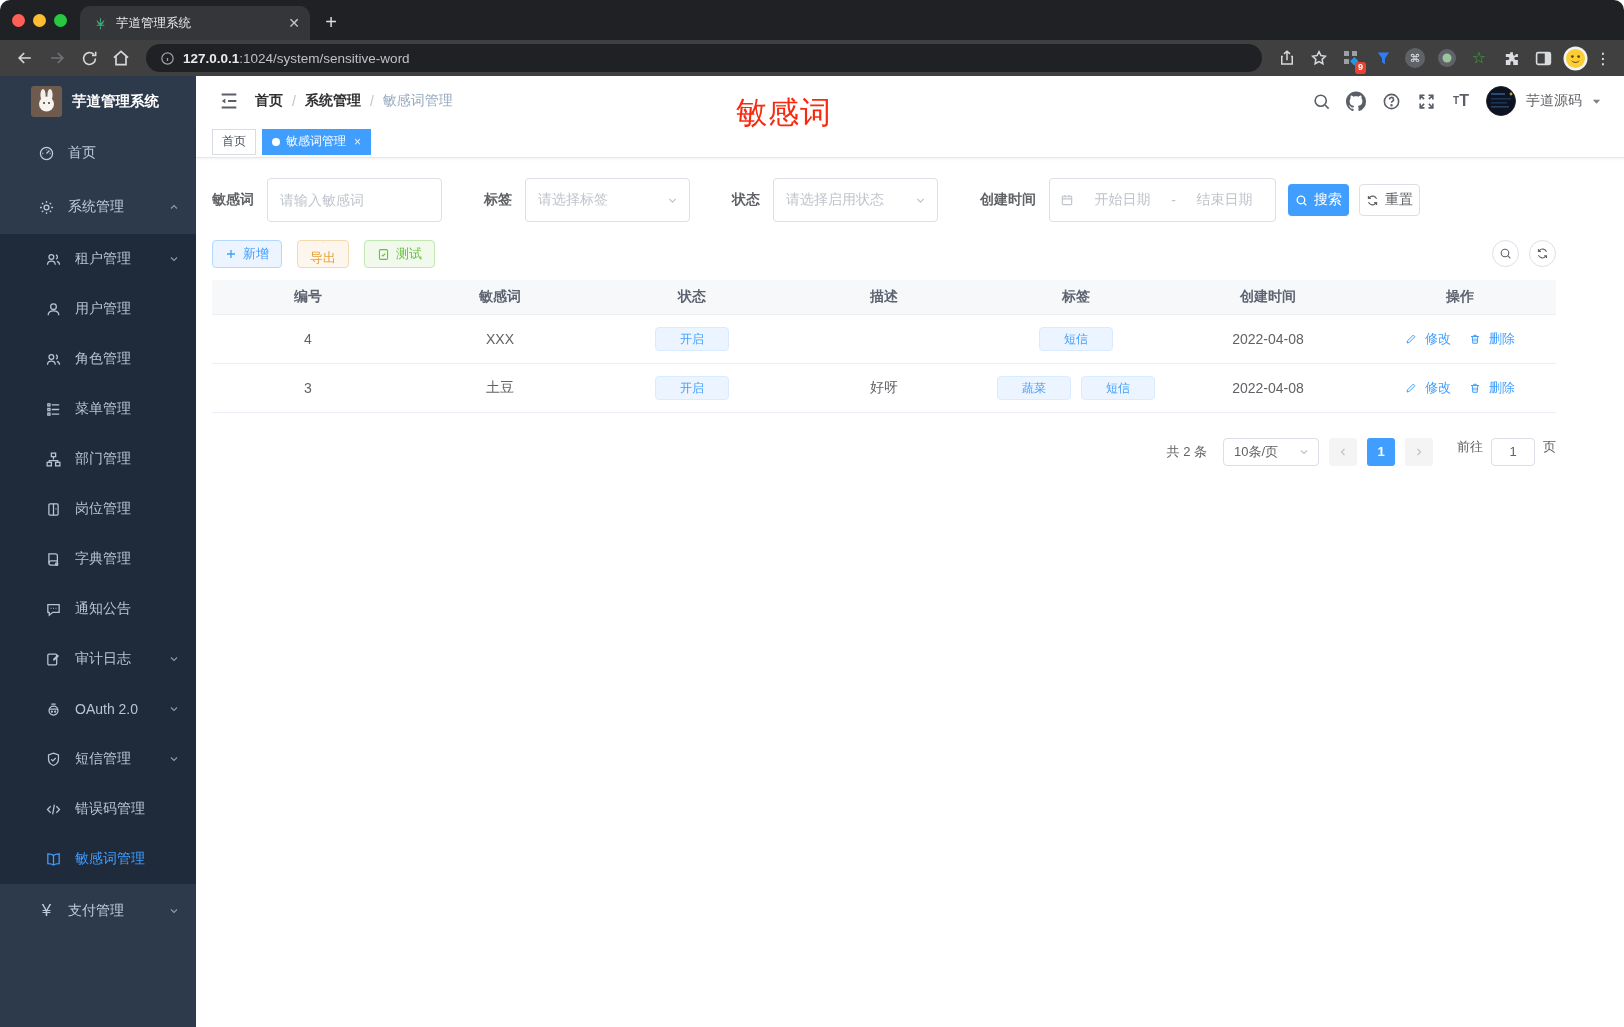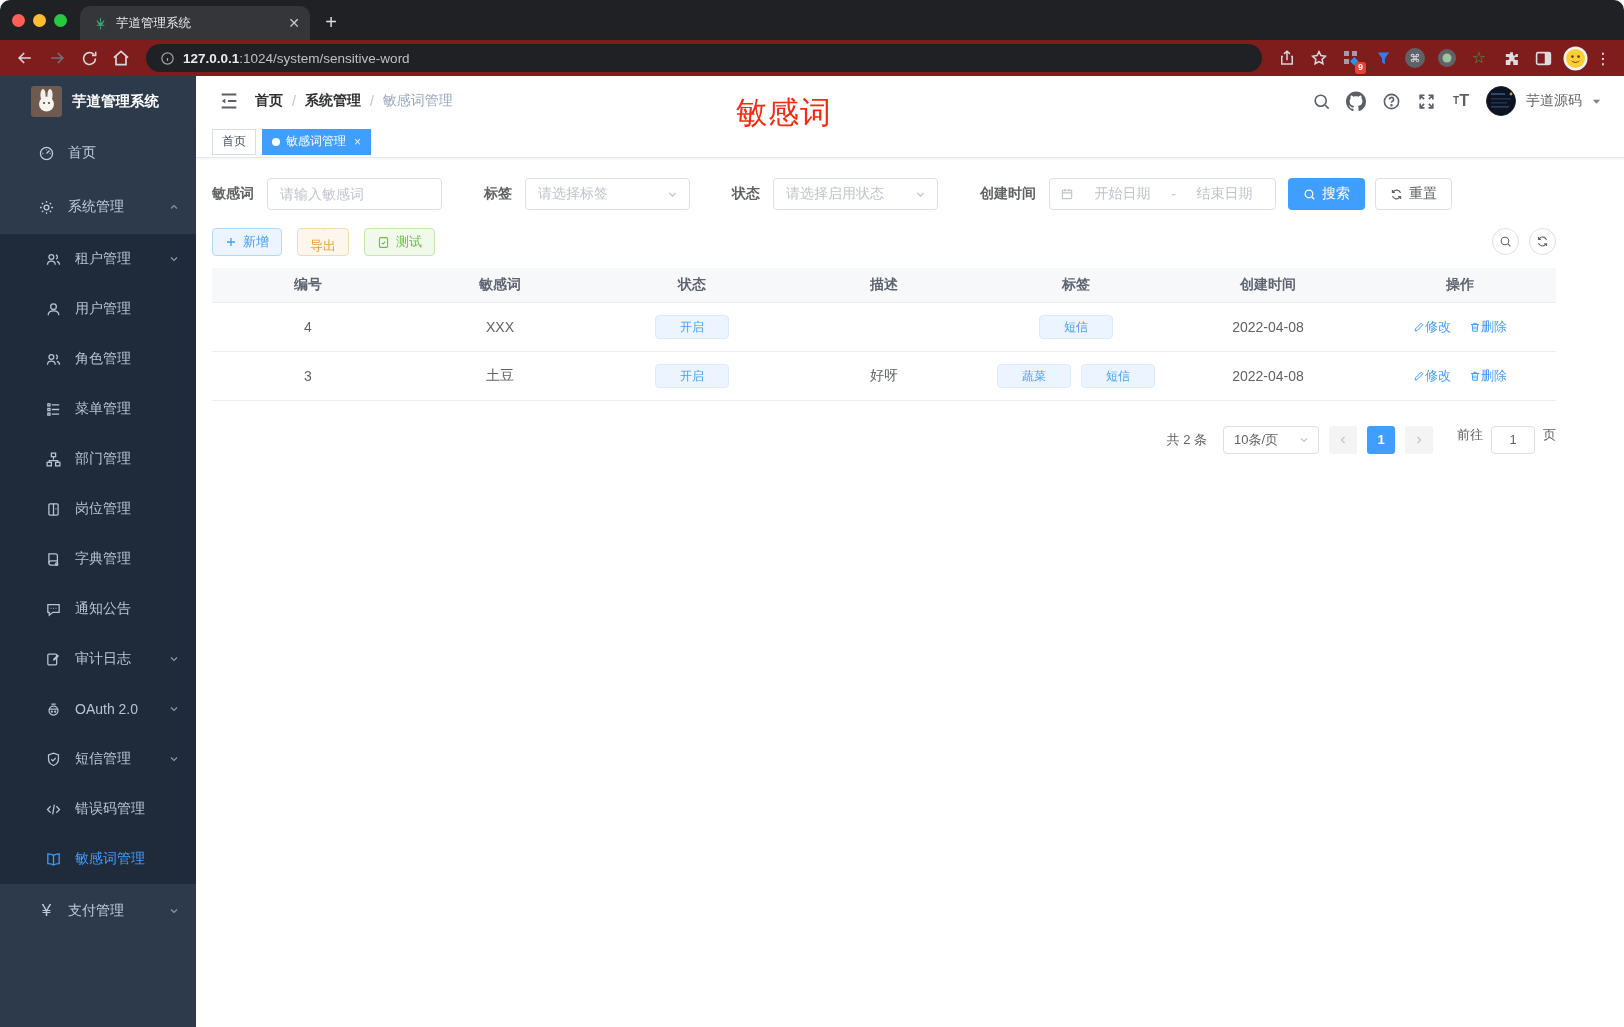--- a/index.html
+++ b/index.html
@@ -9,21 +9,21 @@
 
   
   .tabstrip { height:40px; background:#202124; border-radius:10px 10px 0 0; position:relative; display:flex; align-items:flex-end; }
   .lights { position:absolute; left:12px; top:14px; display:flex; gap:8px; }
   .light { width:13px; height:13px; border-radius:50%; }
   .light.red{background:#ff5f57}.light.yellow{background:#febc2e}.light.green{background:#28c840}
   .tab { margin-left:80px; width:230px; height:34px; background:#35363a; border-radius:10px 10px 0 0; display:flex; align-items:center; gap:8px; padding:0 10px 0 13px; }
   .tab-title { flex:1; color:#e8eaed; font-size:12.5px; white-space:nowrap; overflow:hidden; }
   .tab-close { color:#c3c7cb; font-size:14px; line-height:1; cursor:pointer; }
   .newtab { width:30px; height:30px; margin:0 0 3px 6px; display:flex; align-items:center; justify-content:center; color:#dadce0; font-size:20px; font-weight:300; }
-  .toolbar { height:36px; background:#7f1d1d; display:flex; align-items:center; padding:0 10px; gap:2px; }
+  .toolbar { height:36px; background:#404040; display:flex; align-items:center; padding:0 10px; gap:2px; }
   .nav-ic { width:30px; height:30px; display:flex; align-items:center; justify-content:center; }
   .urlbar { flex:1; height:28px; background:#202124; border-radius:14px; margin:0 8px; display:flex; align-items:center; gap:8px; padding:0 14px; overflow:hidden; }
   .url-host { color:#e8eaed; font-size:13.5px; font-weight:bold; }
   .url-rest { color:#bdc1c6; font-size:13.5px; }
   .ext { width:30px; height:30px; display:flex; align-items:center; justify-content:center; position:relative; }
   .ext-badge { position:absolute; right:0px; bottom:-1px; background:#e94235; color:#fff; font-size:9px; font-weight:bold; border-radius:3px; padding:1px 3px; line-height:1.1; }
   .extc { width:20px; height:20px; border-radius:50%; background:#5f6368; color:#dfe1e5; font-size:11px; display:flex; align-items:center; justify-content:center; }
   .gstar { color:#3fa33f; font-size:16px; line-height:1; }
   .menu-dots { color:#e8eaed; font-size:16px; width:22px; text-align:center; }
 
@@ -67,46 +67,46 @@
   .tagv.active { background:#409eff; border-color:#409eff; color:#fff; }
   .tagv .dot { width:8px; height:8px; border-radius:50%; background:#fff; }
   .tagv .x { font-size:12px; color:#e8f2ff; margin-left:2px; }
 
   .content { padding:20px 68px 0 16px; }
 
   
   .fform { display:flex; align-items:center; }
   .fgroup { display:flex; align-items:center; margin-right:42px; }
   .flabel { font-size:14px; color:#606266; font-weight:bold; margin-right:13px; white-space:nowrap; }
-  .ctrl { height:32px; border:1px solid #dcdfe6; border-radius:4px; background:#fff; font-size:14px; display:flex; align-items:center; }
+  .ctrl { height:44px; border:1px solid #dcdfe6; border-radius:4px; background:#fff; font-size:14px; display:flex; align-items:center; }
   input.ctrl { padding:0 12px; width:175px; color:#606266; outline:none; font-family:inherit; }
   input.ctrl::placeholder { color:#bfc4cc; }
   .sel { width:165px; padding:0 10px 0 12px; justify-content:space-between; color:#bfc4cc; cursor:pointer; }
   .daterange { width:227px; padding:0 10px; gap:8px; color:#bfc4cc; cursor:pointer; }
   .daterange .ph { flex:1; text-align:center; white-space:nowrap;font-family:Liberation Mono, monospace; }
-  .btn { height:32px; border-radius:4px; display:inline-flex; align-items:center; gap:6px; font-size:14px; padding:0 14px; cursor:pointer; border:1px solid transparent; }
+  .btn { height:32px; border-radius:4px; display:inline-flex; align-items:center; gap:6px; font-size:14px; padding:0 6px; cursor:pointer; border:1px solid transparent; }
   .btn-primary { background:#409eff; color:#fff; }
   .btn-plain { background:#fff; border-color:#dcdfe6; color:#606266; margin-left:10px; }
 
   
   .actionrow { display:flex; margin-top:18px; }
   .sbtn { height:28px; border-radius:4px; font-size:13px; display:inline-flex; align-items:center; gap:6px; padding:0 12px; margin-right:15px; cursor:pointer; }
   .sbtn.blue { background:#ecf5ff; border:1px solid #b3d8ff; color:#409eff; }
   .sbtn.yellow { background:#fdf6ec; border:1px solid #f5dab1; color:#e6a23c;flex-direction:column; }
   .sbtn.green { background:#f0f9eb; border:1px solid #c2e7b0; color:#67c23a; }
   .roundbtns { margin-left:auto; display:flex; gap:10px; }
   .rbtn { width:27px; height:27px; border-radius:50%; border:1px solid #dcdfe6; background:#fff; color:#606266; display:flex; align-items:center; justify-content:center; cursor:pointer; }
 
   
   table.grid { width:100%; border-collapse:collapse; table-layout:fixed; margin-top:12px; }
   .grid th { height:34px; background:#f7f8fa; color:#5d6370; font-size:14px; font-weight:bold; text-align:center; border-bottom:1px solid #ebeef5; }
   .grid td { height:49px; text-align:center; font-size:14px; color:#606266; border-bottom:1px solid #ebeef5; }
   .pill { display:inline-block; height:24px; line-height:22px; padding:0 24px; font-size:12px; color:#409eff; background:#ecf5ff; border:1px solid #d9ecff; border-radius:4px; }
   .pill + .pill { margin-left:10px; }
-  .op { display:inline-flex; align-items:center; gap:0; color:#409eff; font-size:13px; cursor:pointer; text-decoration:none; }
+  .op { display:inline-flex; align-items:center; gap:8px; color:#409eff; font-size:13px; cursor:pointer; text-decoration:none; }
   .op + .op { margin-left:14px; }
 
   
   .pager { margin-top:25px; display:flex; align-items:center; justify-content:flex-end; font-size:13px; color:#606266; }
   .total { margin-right:16px; }
   .psel { width:96px; height:28px; border:1px solid #dcdfe6; border-radius:4px; display:flex; align-items:center; justify-content:space-between; padding:0 8px 0 10px; cursor:pointer; }
   .pbtn { width:28px; height:28px; border-radius:3px; background:#f4f4f5; display:flex; align-items:center; justify-content:center; color:#c0c4cc; margin-left:10px; cursor:pointer; }
   .pnum { width:28px; height:28px; border-radius:3px; background:#409eff; color:#fff; display:flex; align-items:center; justify-content:center; font-weight:bold; margin-left:10px; cursor:pointer; }
   .goto { margin-left:24px; display:flex; gap:8px; }
   .goto input { width:44px; height:28px; border:1px solid #dcdfe6; border-radius:4px; text-align:center; font-size:13px; color:#606266; outline:none; font-family:inherit; }

